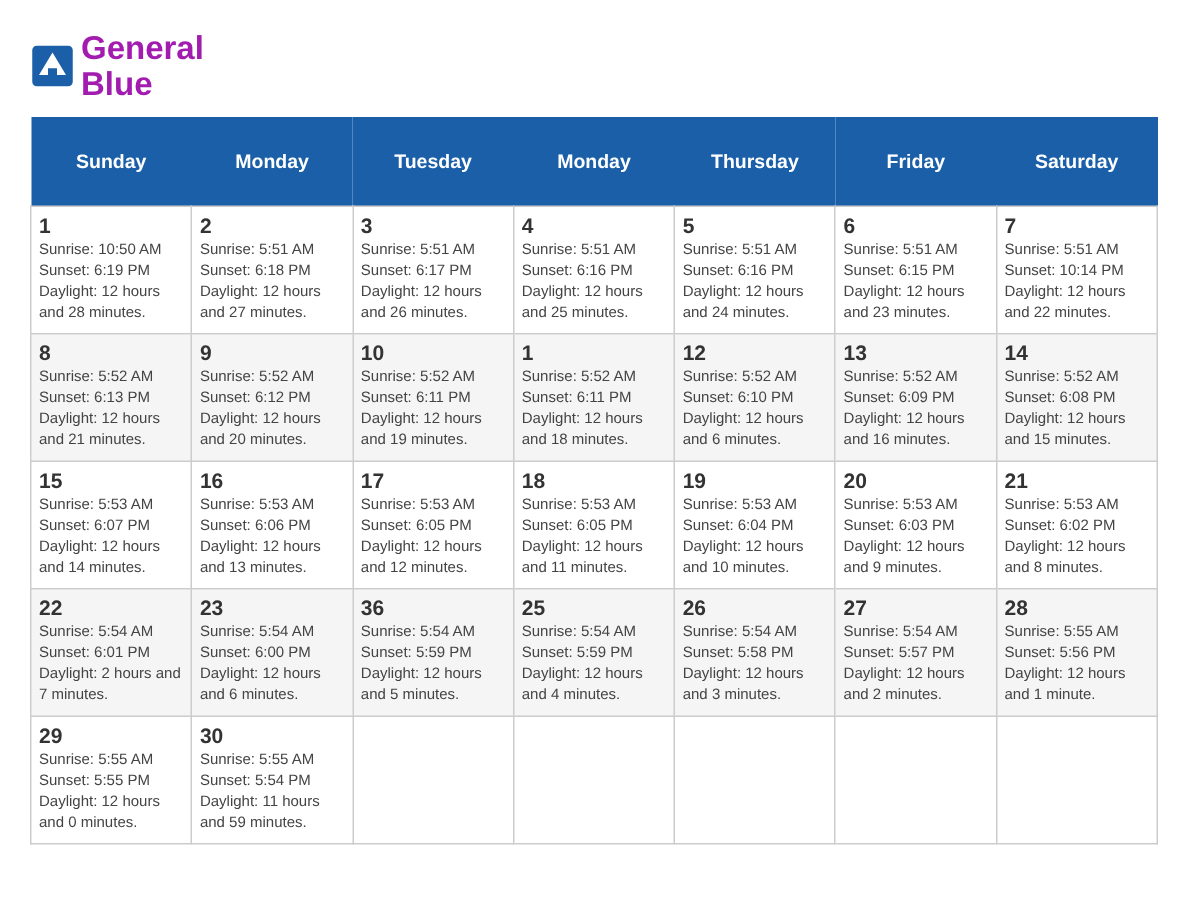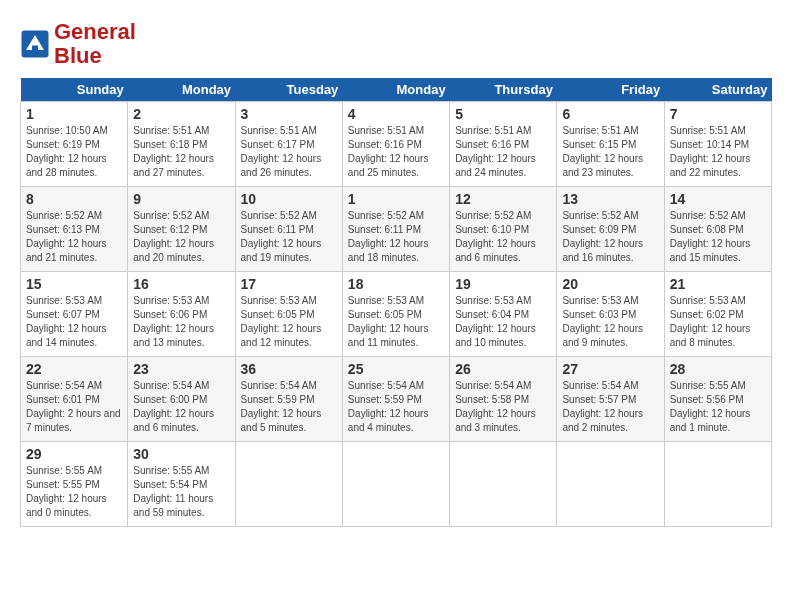--- a/index.html
+++ b/index.html
@@ -20,21 +20,21 @@
       display: flex;
       align-items: center;
     }
     .logo-text {
       font-size: 22px;
       font-weight: bold;
       color: #333;
       line-height: 1.1;
     }
     .logo-text span {
-      color: #b91c1c;
+      color: #a21caf;
     }
     .logo-icon {
       width: 30px;
       height: 30px;
       margin-right: 4px;
     }
     .title-block {
       text-align: right;
     }
     .month-title {
@@ -47,22 +47,22 @@
       color: #555;
     }
     table {
       width: 100%;
       border-collapse: collapse;
       font-size: 11px;
     }
     th {
       background-color: #1a5fa8;
       color: #fff;
-      padding: 4px 4px;
-      text-align: right;
+      padding: 22px 4px;
+      text-align: center;
       font-size: 13px;
       font-weight: bold;
     }
     td {
       border: 1px solid #ccc;
       vertical-align: top;
       padding: 4px 5px;
       width: 14.28%;
       height: 85px;
       background: #fff;

